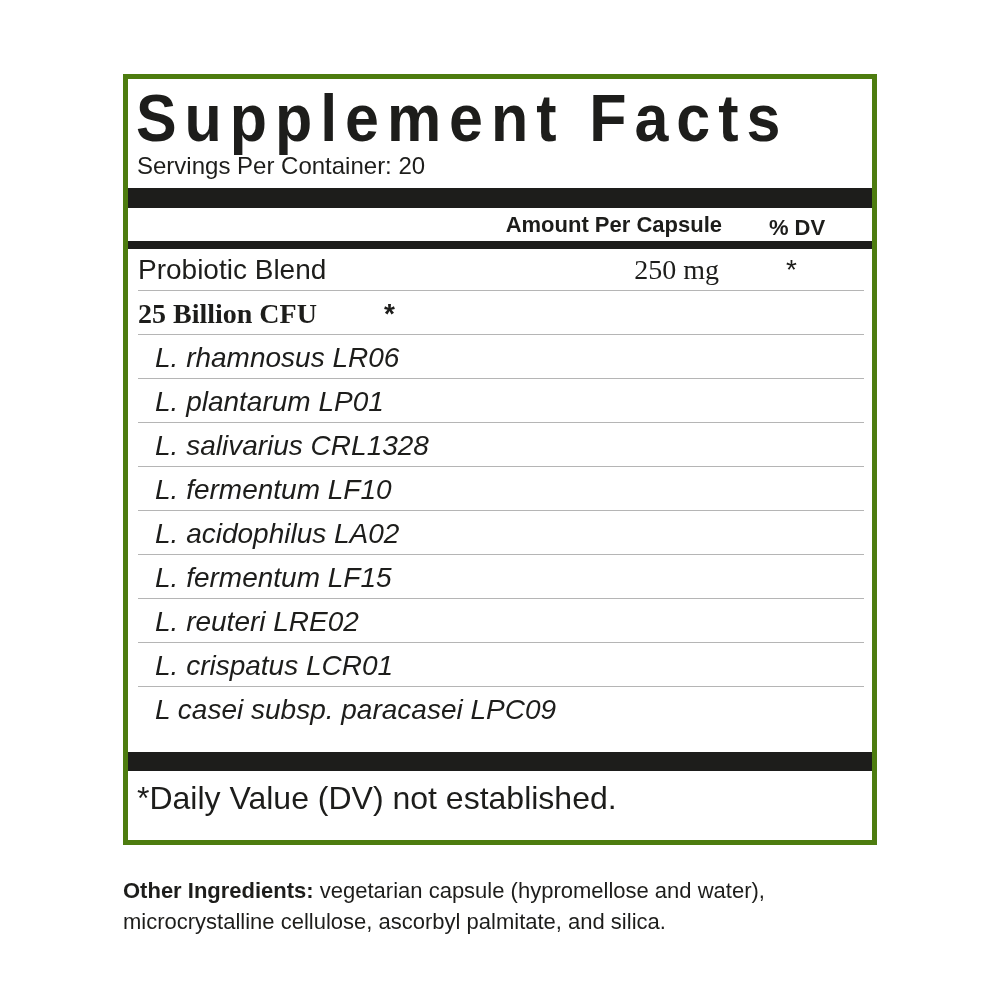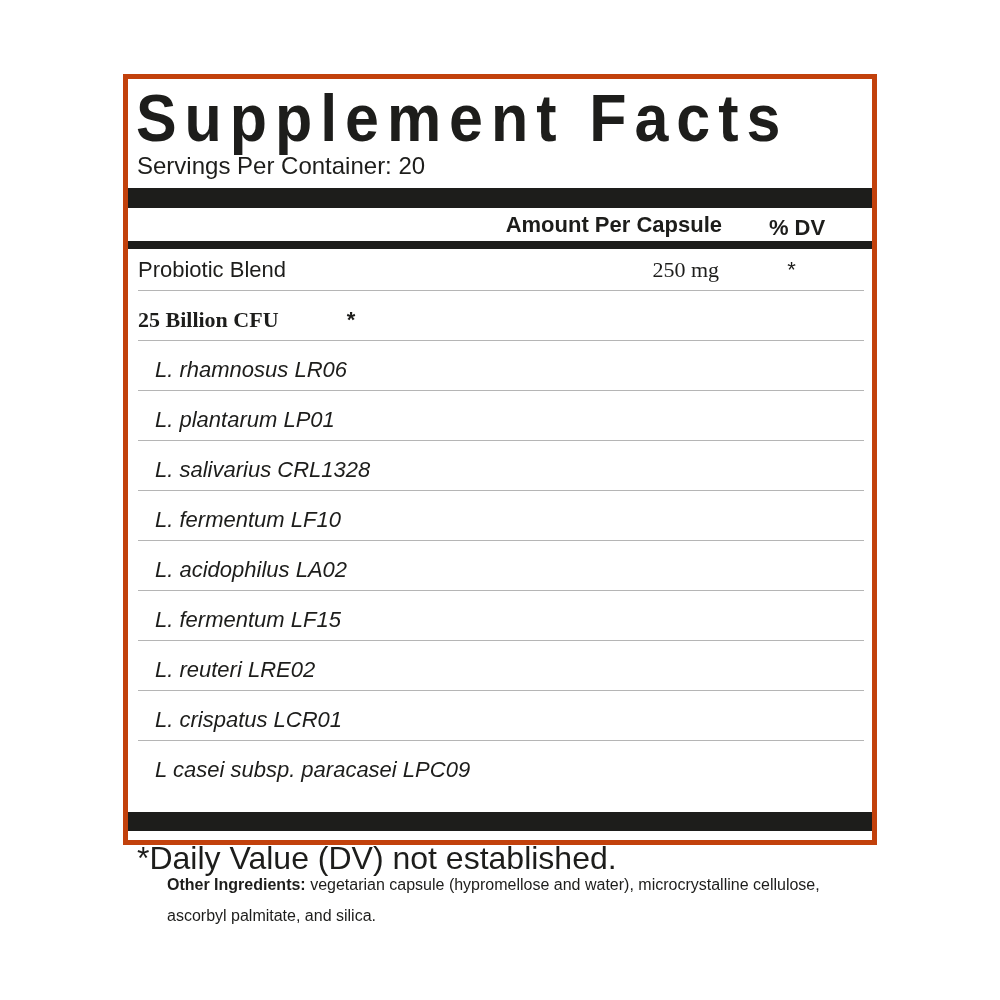--- a/index.html
+++ b/index.html
@@ -13,21 +13,21 @@
     position: relative;
     overflow: hidden;
   }
 
   .panel {
     position: absolute;
     left: 123px;
     top: 74px;
     width: 754px;
     height: 771px;
-    border: 5px solid #c2410c;
+    border: 5px solid #4d7c0f;
     box-sizing: border-box;
     background: #ffffff;
   }
 
   .title {
     margin: 2px 0 0 8px;
     font-size: 61px;
     font-weight: bold;
     letter-spacing: 0.13em;
     line-height: 70px;
@@ -57,46 +57,45 @@
     font-size: 22px;
   }
   .header-row .spacer { flex: 1; }
   .header-row .amount-h { text-align: right; }
   .header-row .dv-h { width: 150px; text-align: center; margin-top: 7px; }
 
   .rows .row {
     display: flex;
     align-items: center;
     height: 41px;
-    margin: 0 8px 8px 10px;
+    margin: 0 8px 2px 10px;
     border-bottom: 1px solid #b5b5b5;
-    font-size: 22px;
+    font-size: 28px;
   }
   .rows .row.last { border-bottom: none; }
   .row .name { flex: 1; white-space: nowrap; }
   .row.species .name, .row.strain .name { padding-left: 17px; }
   .row.species { font-weight: bold; }
   .row.strain { font-style: italic; }
   .row .amount { text-align: left; white-space: nowrap; font-family: Liberation Serif, serif; }
   .row .dv { width: 145px; text-align: center; }
 
   .footnote {
     margin: 13px 0 0 9px;
     font-size: 32px;
     line-height: 29px;
   }
 
   .other {
     position: absolute;
     left: 123px;
     top: 853px;
     width: 690px;
-    font-size: 16px;
+    font-size: 22px;
     line-height: 31px;
-    margin-left: 44px;
   }
   .other .other-label { font-weight: bold; }
 </style>
 </head>
 <body>
 
 <div class="panel">
   <h1 class="title">Supplement Facts</h1>
 
   <div class="serving-line">Servings Per Container: 20</div>

